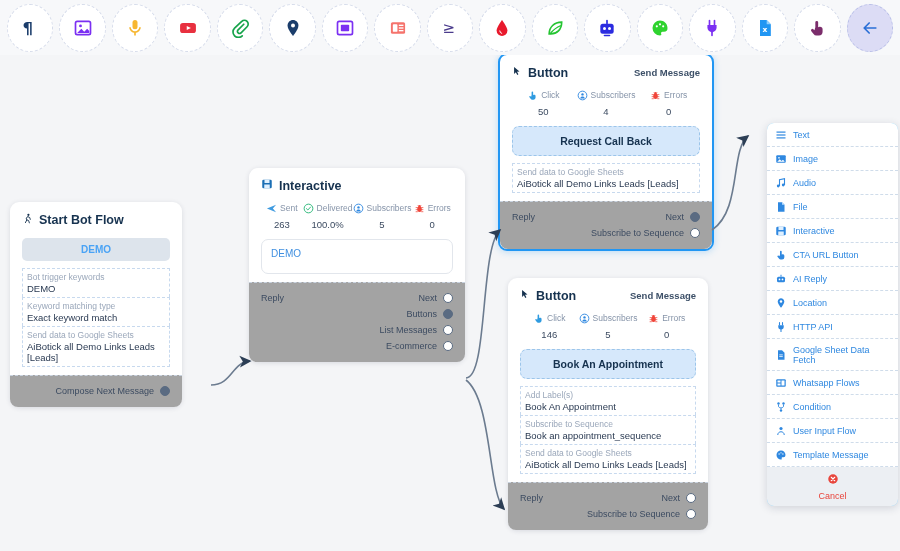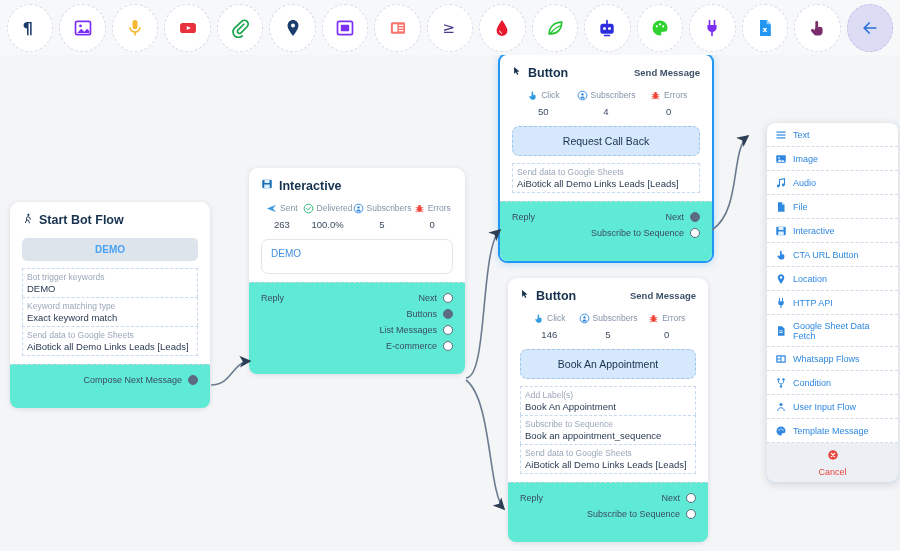--- a/index.html
+++ b/index.html
@@ -71,40 +71,40 @@
 
   
   .kv { border: 1px dashed #c7d9ee; border-bottom: none; padding: 3px 4px; }
   .kv:last-child { border-bottom: 1px dashed #c7d9ee; }
   .kv-key { font-size: 8.5px; color: #9aa7ba; }
   .kv-val { font-size: 9.5px; color: #2a3a52; margin-top: 1px; }
 
   
   .ports {
     border-top: 1px dashed #c9d3e0;
-    background: #5eead4;
-    padding: 7px 12px 20px 12px;
+    background: #a3a3a3;
+    padding: 7px 12px 8px 12px;
     border-radius: 0 0 8px 8px;
   }
   .port-row {
     display: flex; align-items: center; justify-content: space-between;
     height: 16px;
   }
   .port-label { font-size: 9px; color: #3c4b61; }
   .port-dot {
     width: 10px; height: 10px; border-radius: 50%;
     border: 1.4px solid #5a6b82; background: #ffffff;
     flex: 0 0 auto;
   }
   .port-dot.filled { background: #5a6b82; border-color: #5a6b82; }
   .port-right { display: flex; align-items: center; gap: 6px; }
   .port-left { display: flex; align-items: center; gap: 7px; }
 
   
-  #node-start { left: 10px; top: 202px; width: 200px; }
+  #node-start { left: 10px; top: 202px; width: 172px; }
   #node-interactive { left: 249px; top: 168px; width: 216px; }
   #node-button-1 { left: 498px; top: 53px; width: 216px; }
   #node-button-2 { left: 508px; top: 278px; width: 200px; }
 
   
   .demo-chip {
     background: #dde4ec; border-radius: 5px;
     text-align: center; padding: 6px 0;
     font-size: 10px; font-weight: bold; color: #4aa3f5;
     margin-bottom: 7px;
@@ -115,21 +115,21 @@
     border: 1px solid #e2e6ec; border-radius: 7px;
     padding: 8px 9px 9px 9px; background: #fff;
   }
   .msg-title { font-size: 10px; color: #3f8fe0; margin-bottom: 5px; }
   .msg-text { font-size: 9.5px; color: #2a3a52; line-height: 1.55; }
 
   
   .cta {
     background: #d6e8fb; border: 1px dashed #9cc5ea; border-radius: 7px;
     text-align: center; padding: 8px 0; margin-bottom: 7px;
-    font-size: 10.5px; font-weight: normal; color: #16324f;
+    font-size: 10.5px; font-weight: bold; color: #16324f;
   }
 
   
   #menu {
     position: absolute; left: 746px; top: 123px; width: 131px;
     background: #7dd3fc; border-radius: 7px;
     box-shadow: 0 2px 8px rgba(30,40,70,.17);
     z-index: 30; overflow: hidden; margin-left: 21px;
   }
   .menu-item {
@@ -633,20 +633,31 @@
       <span class="menu-ic">
         <svg width="12" height="12" viewBox="0 0 24 24">
             <path d="M10 11V5.2a1.7 1.7 0 013.4 0V11l1.6-.4a3 3 0 013.7 2.9v3.1a4.4 4.4 0 01-4.4 4.4h-3a4 4 0 01-3.4-1.9L5 15.5a1.7 1.7 0 012.6-2.1L9 14.6z" fill="#2f88e0"></path>
           </svg>
       </span>
       <span>CTA URL Button</span>
     </div>
     <div class="menu-item">
       <span class="menu-ic">
         <svg width="12" height="12" viewBox="0 0 24 24">
+            <rect x="4" y="7.5" width="16" height="11" rx="3" fill="#2f88e0"></rect>
+            <circle cx="9" cy="12.8" r="1.7" fill="#fff"></circle>
+            <circle cx="15" cy="12.8" r="1.7" fill="#fff"></circle>
+            <path d="M12 3.5v4" stroke="#2f88e0" stroke-width="2"></path>
+          </svg>
+      </span>
+      <span>AI Reply</span>
+    </div>
+    <div class="menu-item">
+      <span class="menu-ic">
+        <svg width="12" height="12" viewBox="0 0 24 24">
             <path d="M12 2.5c-3.6 0-6.5 2.9-6.5 6.5 0 5 6.5 12.5 6.5 12.5s6.5-7.5 6.5-12.5c0-3.6-2.9-6.5-6.5-6.5z" fill="#2f88e0"></path>
             <circle cx="12" cy="9" r="2.4" fill="#fff"></circle>
           </svg>
       </span>
       <span>Location</span>
     </div>
     <div class="menu-item">
       <span class="menu-ic">
         <svg width="12" height="12" viewBox="0 0 24 24">
             <path d="M9 3v5M15 3v5" stroke="#2f88e0" stroke-width="2.2" stroke-linecap="round"></path>

